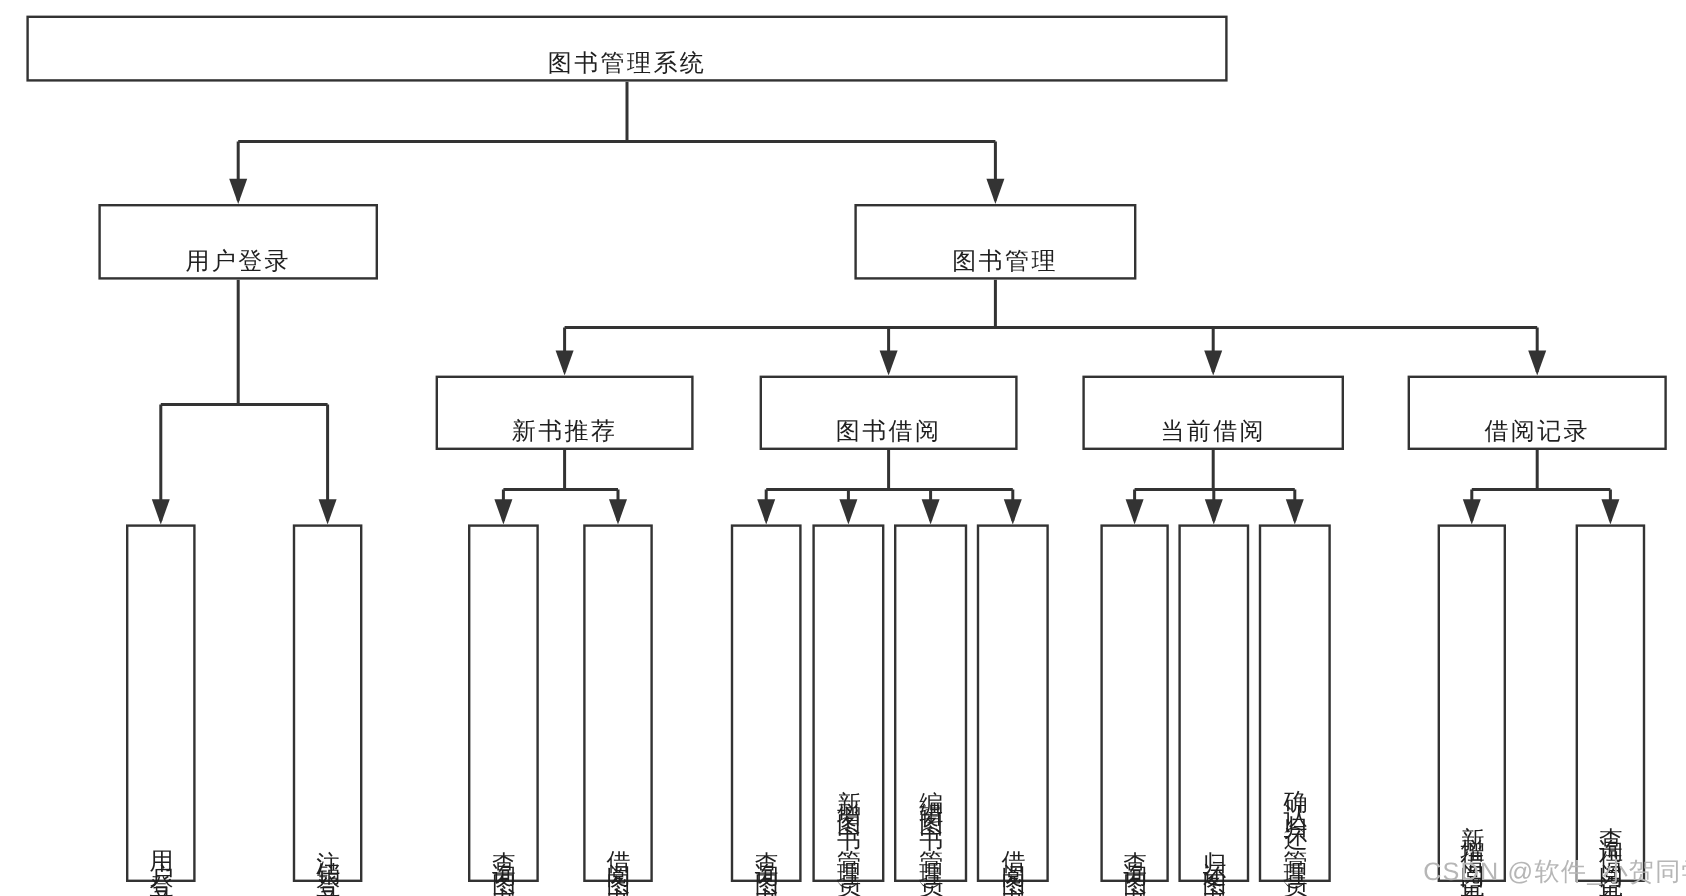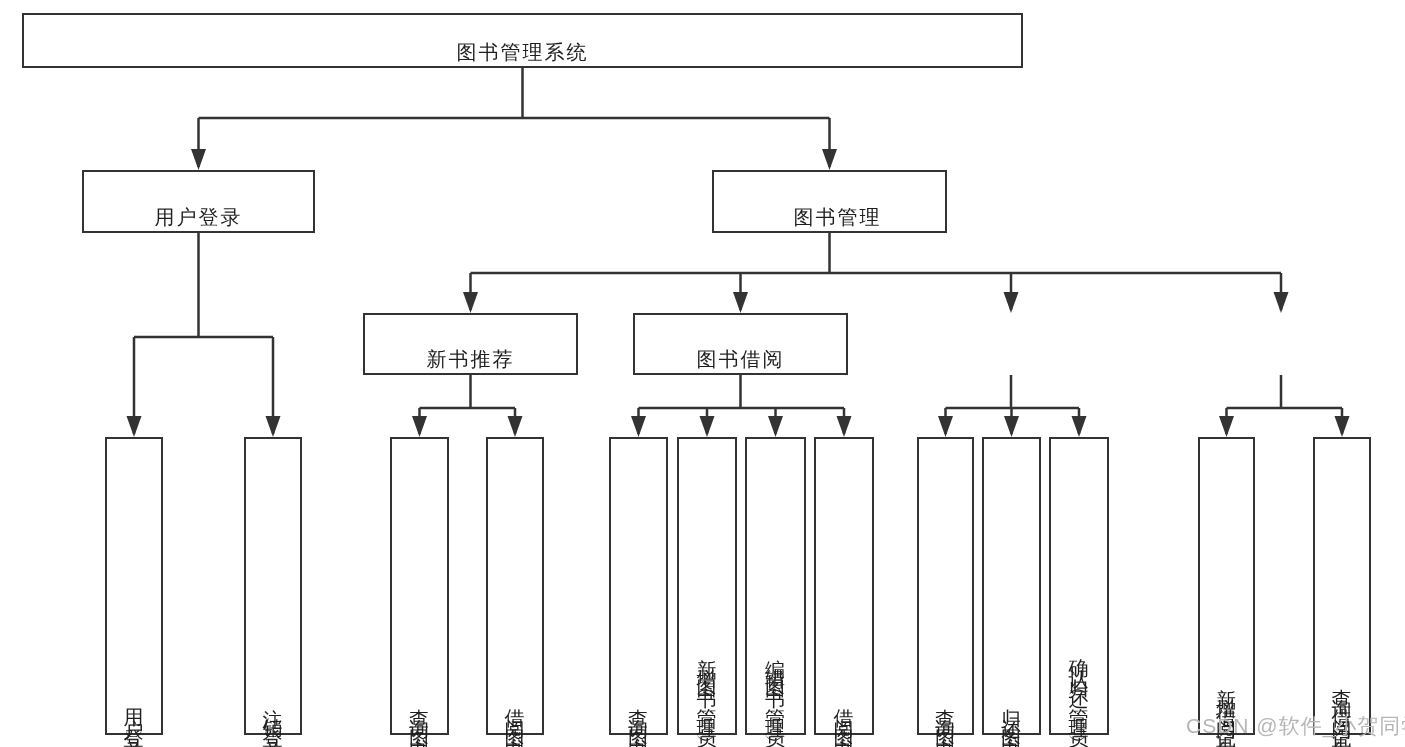--- a/index.html
+++ b/index.html
@@ -107,20 +107,26 @@
   <div class="node" style="left:712px; top:170px; width:235px; height:63px;padding-left:16px;">
     <span>图书管理</span>
   </div>
 
   <div class="node" style="left:633px; top:313px; width:215px; height:62px;">
     <span>图书借阅</span>
   </div>
   <div class="node" style="left:363px; top:313px; width:215px; height:62px;">
     <span>新书推荐</span>
   </div>
+  <div class="node" style="left:902px; top:313px; width:218px; height:62px;">
+    <span>当前借阅</span>
+  </div>
+  <div class="node" style="left:1173px; top:313px; width:216px; height:62px;">
+    <span>借阅记录</span>
+  </div>
 
   <div class="node node-v" style="left:105px; top:437px; width:58px; height:298px;">
     <span class="vtext">用户登录</span>
   </div>
   <div class="node node-v" style="left:244px; top:437px; width:58px; height:298px;">
     <span class="vtext">注销登录</span>
   </div>
 
   <div class="node node-v" style="left:390px; top:437px; width:59px; height:298px;">
     <span class="vtext">查询图书</span>

